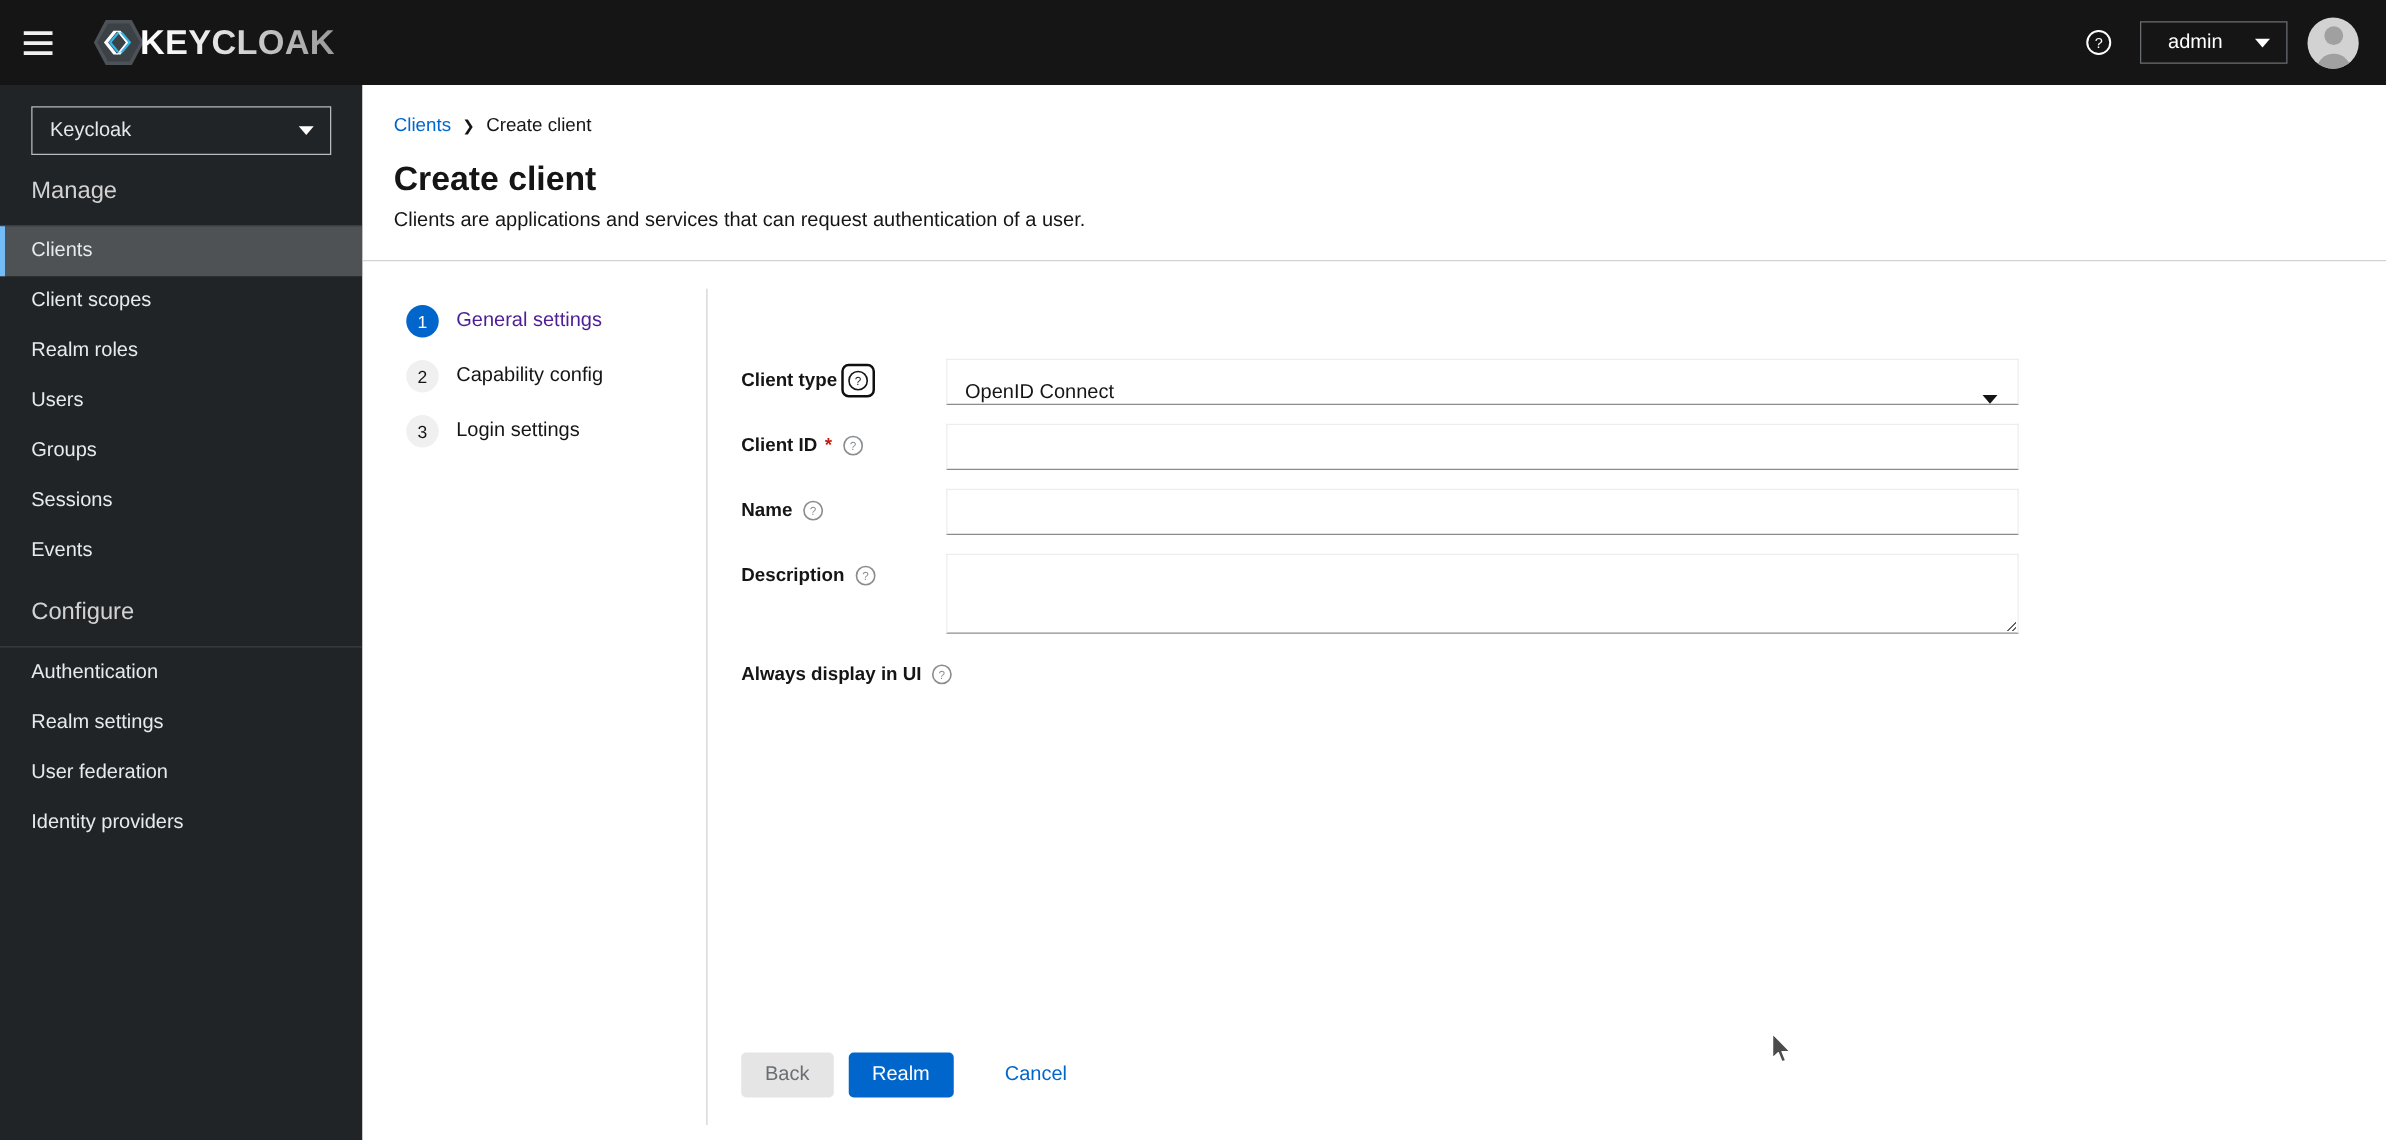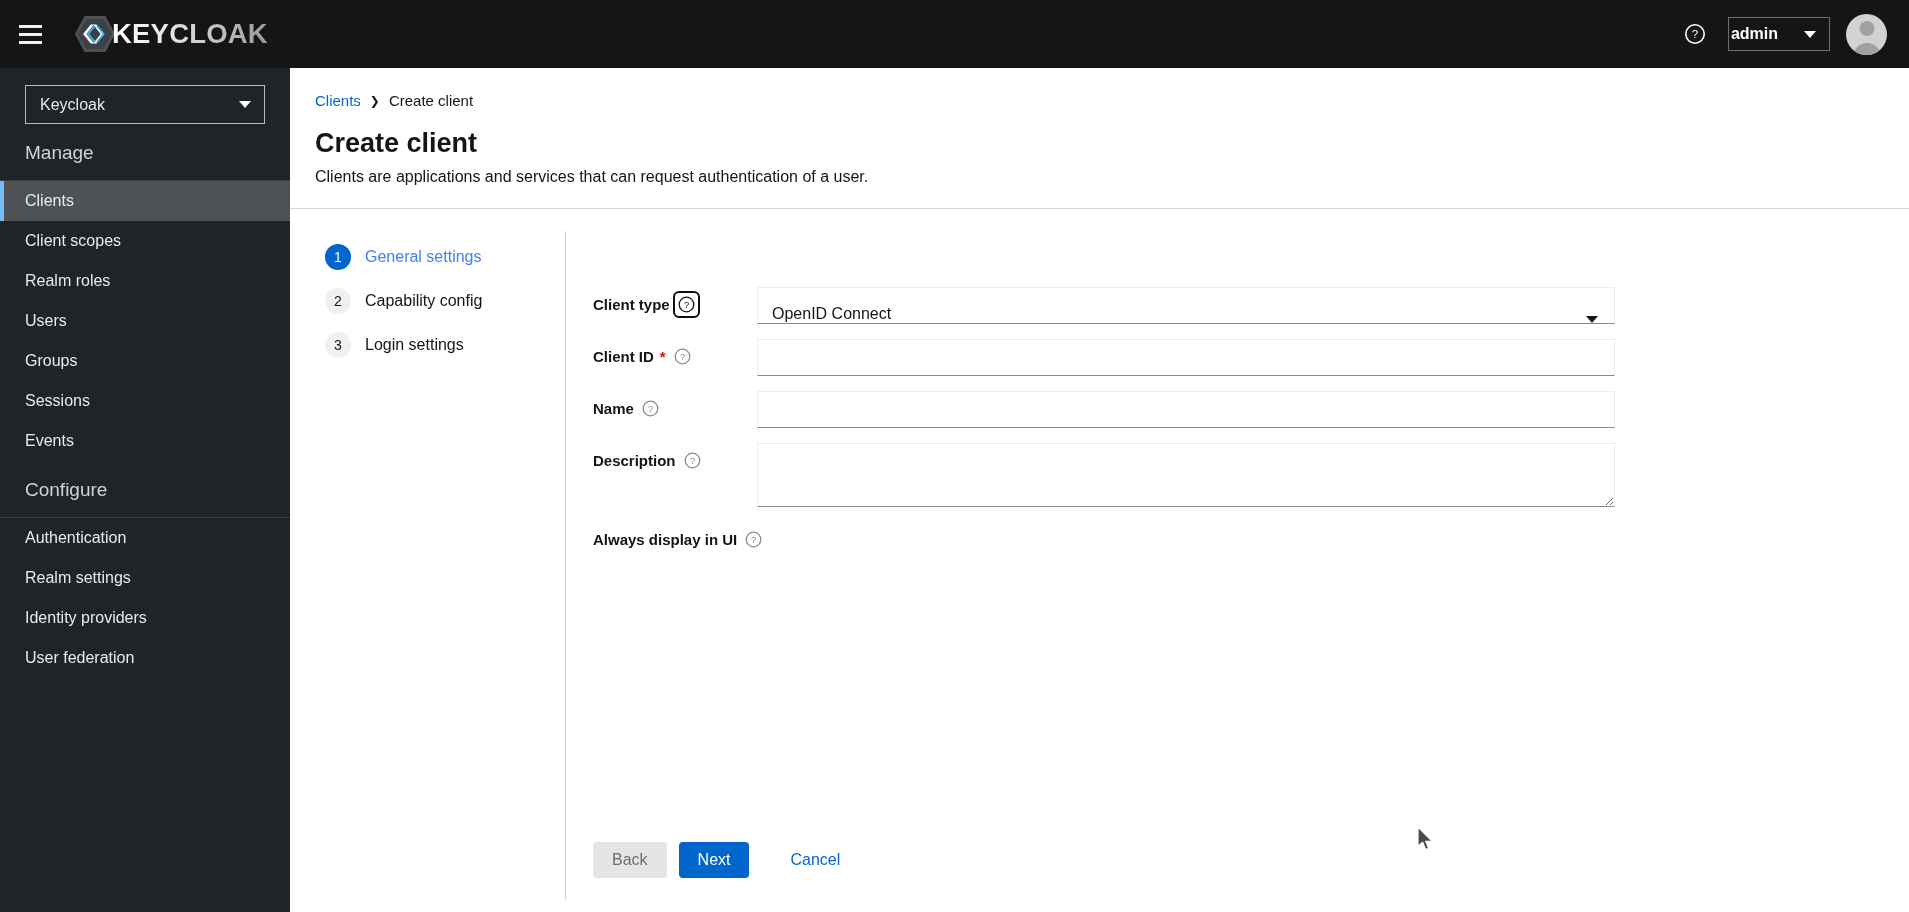--- a/index.html
+++ b/index.html
@@ -62,25 +62,24 @@
     margin-left: auto; display: flex; align-items: center; gap: 16px;
   }
   .help-icon-btn {
     width: 34px; height: 34px; border: none; background: transparent;
     cursor: pointer; display: flex; align-items: center; justify-content: center;
     padding: 0;
   }
   .user-dropdown {
     display: flex; align-items: center; gap: 26px;
     border: 1px solid #6a6e73;
-    padding: 7px 13px 7px 2px;
+    padding: 7px 13px 7px 21px;
     cursor: pointer;
     background: transparent;
     min-width: 100px;
-    font-weight: bold;
   }
   .user-dropdown-label { color: #ffffff; font-size: 16px; }
   .caret-white {
     width: 0; height: 0;
     border-left: 6px solid transparent;
     border-right: 6px solid transparent;
     border-top: 7px solid #ffffff;
   }
   .avatar {
     width: 41px; height: 41px; border-radius: 50%;
@@ -179,21 +178,21 @@
     padding: 9px 0; cursor: pointer;
   }
   .step-num {
     width: 26px; height: 26px; border-radius: 50%;
     display: flex; align-items: center; justify-content: center;
     font-size: 14px; flex: 0 0 auto;
   }
   .step-num.active { background: #0066cc; color: #ffffff; }
   .step-num.inactive { background: #f0f0f0; color: #151515; }
   .step-label { font-size: 16px; color: #151515; }
-  .step-label.active { color: #3b82f6; }
+  .step-label.active { color: #4c1d95; }
   .wizard-divider {
     width: 1px; background: #d2d2d2;
     margin: 22px 0 12px 0;
   }
 
   
   .wizard-main {
     flex: 1; min-width: 0;
     display: flex; flex-direction: column;
     padding: 32px 0 0 0;
@@ -383,24 +382,24 @@
       <div class="nav-section-label">Configure</div>
       <div class="nav-divider"></div>
       <ul class="nav-list">
         <li class="nav-item">
           <span>Authentication</span>
         </li>
         <li class="nav-item">
           <span>Realm settings</span>
         </li>
         <li class="nav-item">
+          <span>User federation</span>
+        </li>
+        <li class="nav-item">
           <span>Identity providers</span>
-        </li>
-        <li class="nav-item">
-          <span>User federation</span>
         </li>
       </ul>
     </nav>
 
     <main class="main">
 
       <div class="page-header">
         <div class="breadcrumb">
           <a>Clients</a>
           <span class="breadcrumb-sep">❯</span>
@@ -508,21 +507,21 @@
                     <text x="8.5" y="12.1" text-anchor="middle" font-size="9.4" fill="#8a8d90" font-family="Liberation Sans, sans-serif">?</text>
                   </svg>
                 </button>
               </div>
             </div>
 
           </div>
 
           <div class="wizard-footer">
             <button class="btn btn-disabled" disabled="">Back</button>
-            <button class="btn btn-primary">Next</button>
+            <button class="btn btn-primary">Realm</button>
             <button class="btn btn-link">Cancel</button>
           </div>
 
         </div>
       </div>
 
       <svg class="mouse-cursor" style="left:1126px; top:758px;" viewBox="0 0 20 28">
         <path d="M2 1 L2 20.5 L6.6 16.3 L9.6 23.6 L12.6 22.3 L9.7 15.3 L16 15.1 Z" fill="#4b4b4b" stroke="#ffffff" stroke-width="1.2" stroke-linejoin="round"></path>
       </svg>
 

